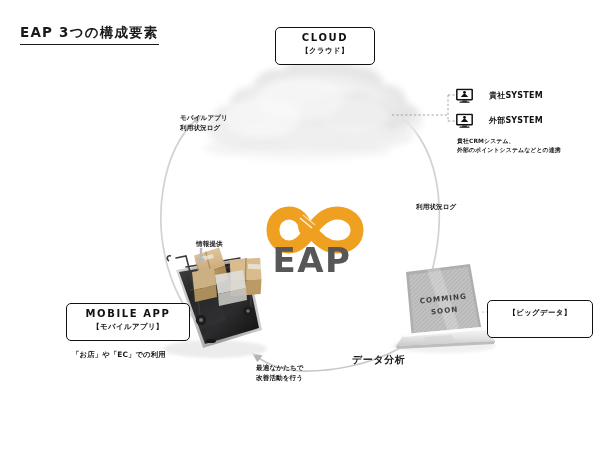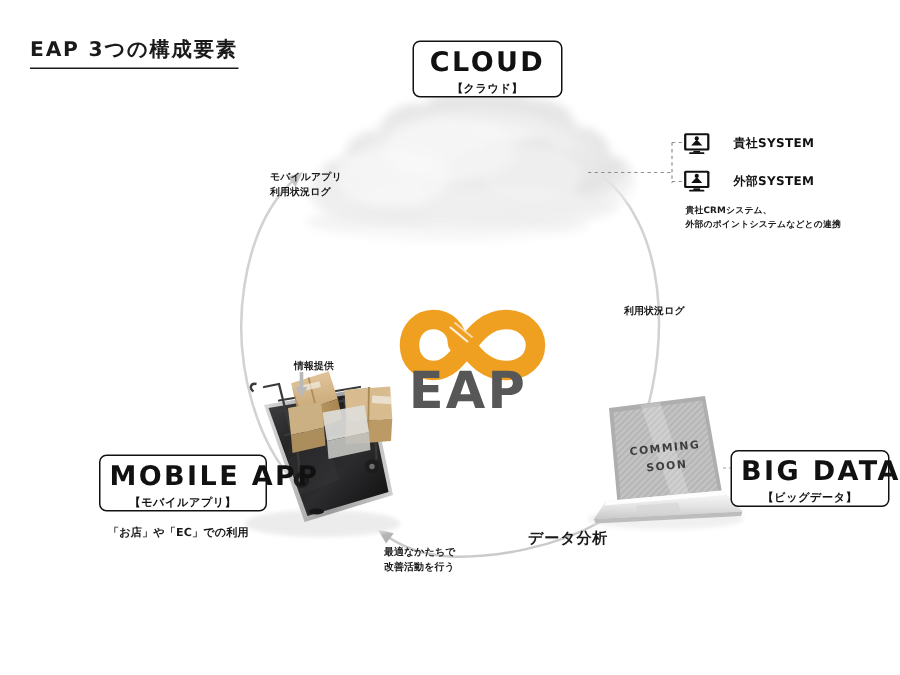--- a/index.html
+++ b/index.html
@@ -43,30 +43,30 @@
   .pill{
     border:1.7px solid #111;
     border-radius:5px;
     background:#fff;
     text-align:center;
     box-sizing:border-box;
     padding:5px 6px 5px;
     z-index:40;
   }
   .pill .en{
-    font-size:18px;font-weight:bold;letter-spacing:1.6px;
+    font-size:10px;font-weight:bold;letter-spacing:1.6px;
     line-height:1.05;color:#111;white-space:nowrap;
   }
   .pill .jp{
     font-size:7.4px;font-weight:bold;letter-spacing:0.4px;
     margin-top:2px;color:#111;white-space:nowrap;
   }
 
   #pill-cloud{left:275px;top:27px;width:100px;height:38px;}
-  #pill-mobile{left:66px;top:303px;width:112px;height:38px;}
+  #pill-mobile{left:66px;top:303px;width:124px;height:38px;}
   #pill-bigdata{left:487px;top:300px;width:106px;height:38px;}
 
   
   .cap{
     font-size:6.6px;font-weight:bold;line-height:1.55;
     color:#1a1a1a;letter-spacing:0.1px;z-index:35;
   }
   .cap div{white-space:nowrap;}
   #cap-mobile-use{left:72px;top:349px;font-size:7.4px;}
   #cap-req{left:180px;top:113px;}
@@ -310,21 +310,20 @@
     <div class="en">CLOUD</div>
     <div class="jp">【クラウド】</div>
   </div>
 
   <div class="abs pill" id="pill-mobile">
     <div class="en">MOBILE APP</div>
     <div class="jp">【モバイルアプリ】</div>
   </div>
 
   <div class="abs pill" id="pill-bigdata">
-    <div class="en">BIG DATA</div>
     <div class="jp">【ビッグデータ】</div>
   </div>
 
   <div class="abs sysrow" id="sys1">
     <svg class="monitor" viewBox="0 0 20 16">
       <rect x="1" y="0.8" width="18" height="12.4" rx="1.2" fill="#111"></rect>
       <rect x="2.6" y="2.3" width="14.8" height="9.4" fill="#fff"></rect>
       <path d="M6 9.6 L10 5.4 L14 9.6 Z" fill="#111"></path>
       <circle cx="10" cy="4.6" r="1.5" fill="#111"></circle>
       <rect x="7.6" y="13.4" width="4.8" height="1.3" fill="#111"></rect>

